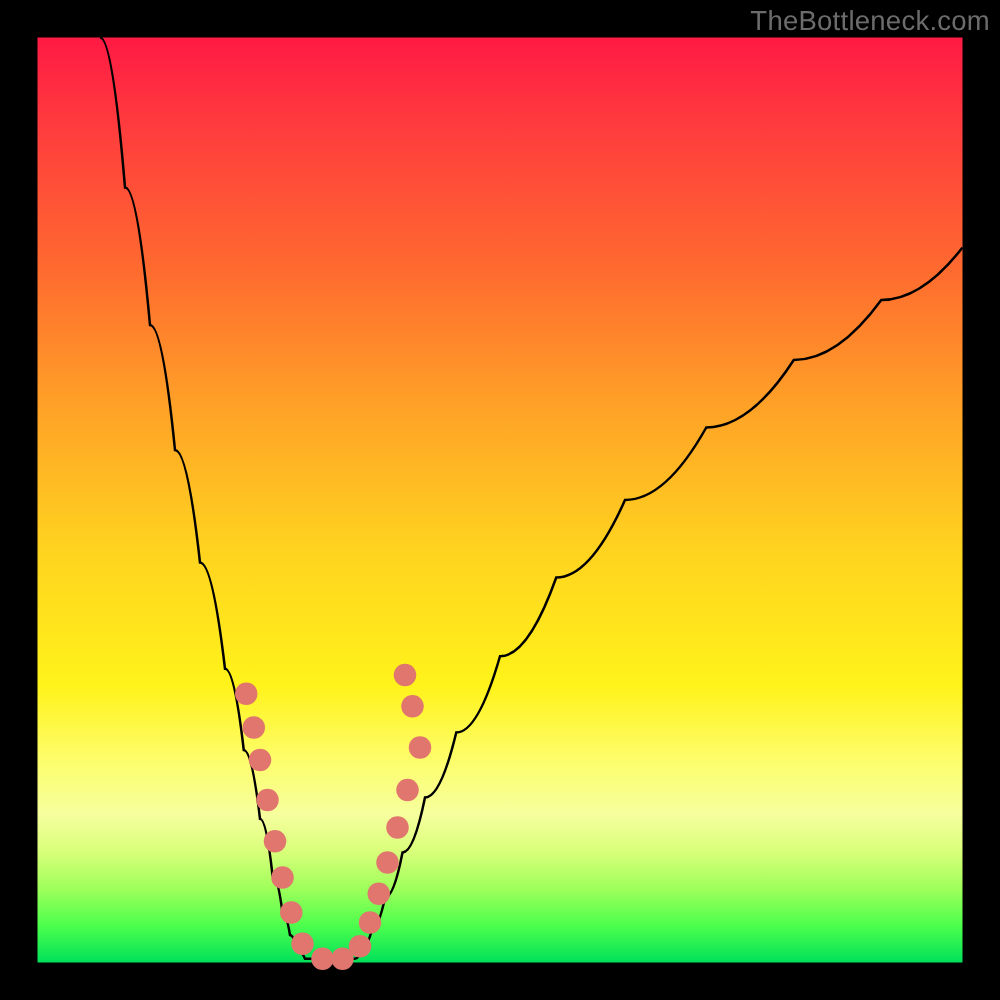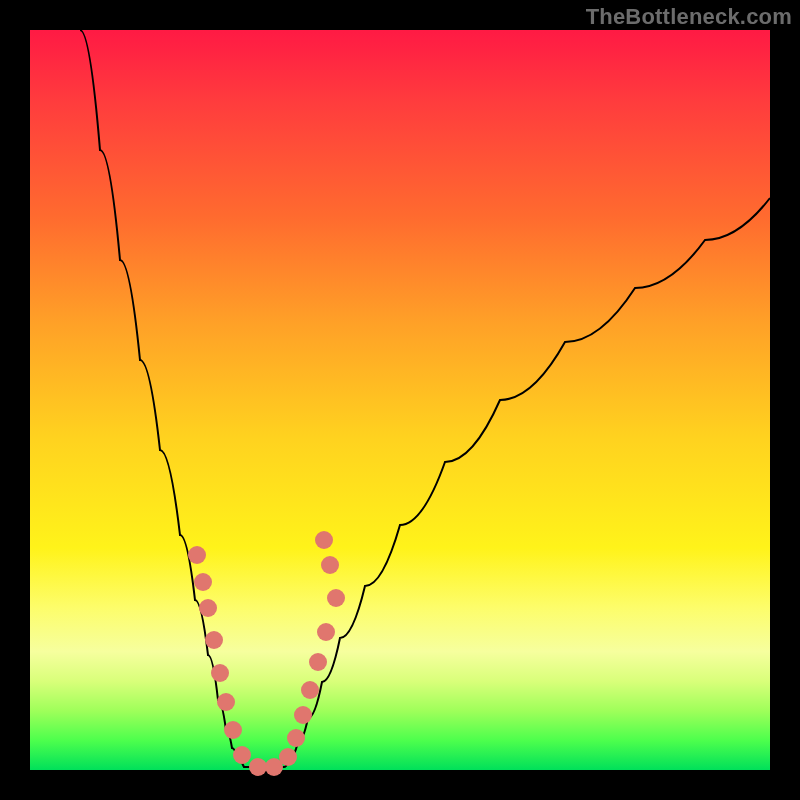--- a/index.html
+++ b/index.html
@@ -32,21 +32,21 @@
       #00e05a 100%
     );
   }
   .watermark {
     position: absolute;
     top: 4px;
     right: 8px;
     color: #6c6c6c;
     font-size: 22px;
     letter-spacing: 0.2px;
-    font-weight: 700;
+    font-weight: 400;
   }
   svg.curve {
     position: absolute;
     left: 30px;
     top: 30px;
     width: 740px;
     height: 740px;
     overflow: visible;
   }
   .curve-path {

